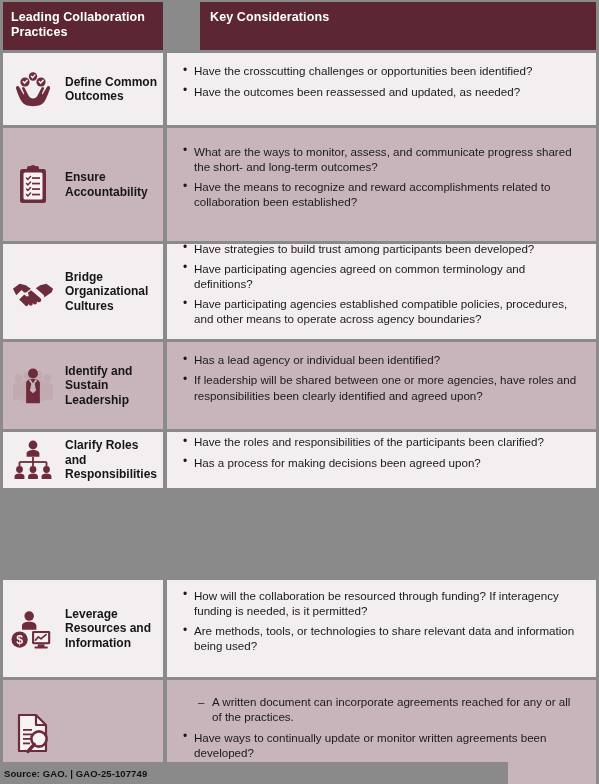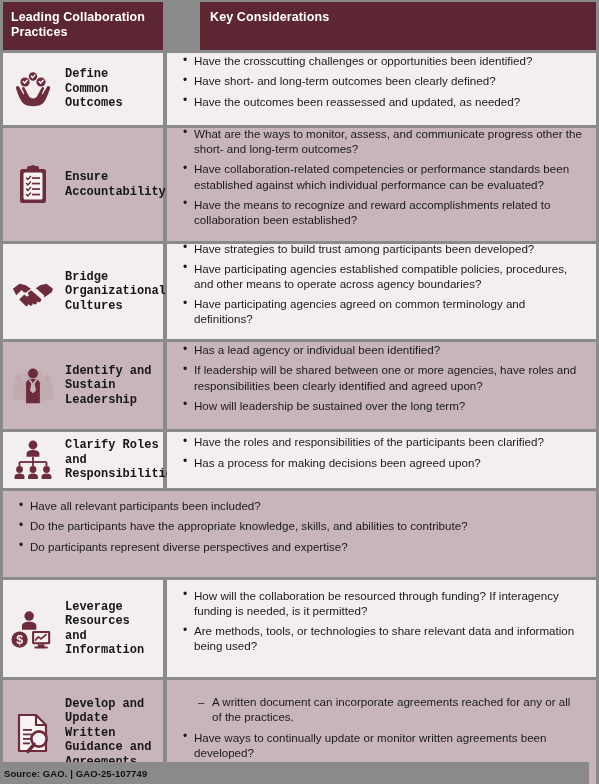--- a/index.html
+++ b/index.html
@@ -90,21 +90,20 @@
   .row.dark .cell-left,
   .row.dark .cell-right {
     background: #c8b5bc;
   }
   .practice-label {
     font-size: 12px;
     font-weight: bold;
     color: #161616;
     line-height: 14.5px;
     margin-left: 10px;
-    font-family: Liberation Mono, monospace;
   }
   .icon-box {
     width: 44px;
     height: 44px;
     flex: none;
     display: flex;
     align-items: center;
     justify-content: center;
   }
   .icon-box svg {
@@ -143,21 +142,21 @@
     position: absolute;
     left: 17px;
     top: 0;
     font-size: 11.6px;
     line-height: 15.2px;
   }
   .source-bar {
     position: absolute;
     left: 0;
     bottom: 0;
-    width: 589px;
+    width: 508px;
     height: 22px;
     background: #8a8a8a;
     display: flex;
     align-items: center;
     padding-left: 4px;
     box-sizing: border-box;
   }
   .source-text {
     font-size: 9.5px;
     font-weight: bold;
@@ -191,21 +190,20 @@
         <path d="M28.2 12.6l1.4 1.5 2.6-2.9" stroke="#f3eeef" stroke-width="1.5" fill="none" stroke-linecap="round"></path>
         <path d="M5 19c0-2 2.3-2.6 3.2-1l4.1 7.1c.4.7 1.1-.1.8-.8l-2-4.6c-.6-1.5 1.5-2.6 2.3-1.1l4.3 8.2c1 1.9 2.4 2.7 4.3 2.7h.1c1.9 0 3.3-.8 4.3-2.7l4.3-8.2c.8-1.5 2.9-.4 2.3 1.1l-2 4.6c-.3.7.4 1.5.8.8l4.1-7.1c.9-1.6 3.2-1 3.2 1 0 1-3.4 10.3-5.6 13.6-2 3-5.4 4.6-11.4 4.6s-9.4-1.6-11.4-4.6C8.4 29.3 5 20 5 19z"></path>
       </g>
     </svg>
           </div>
           <div class="practice-label">Define Common Outcomes</div>
         </div>
         <div class="cell-right">
           <ul class="considerations">
             <li class="bullet">Have the crosscutting challenges or opportunities been identified?</li>
-            <li class="bullet">Have short- and long-term outcomes been clearly defined?</li>
             <li class="bullet">Have the outcomes been reassessed and updated, as needed?</li>
           </ul>
         </div>
       </div>
       <div class="row dark" style="height: 113px;">
         <div class="cell-left">
           <div class="icon-box">
     <svg width="44" height="42" viewBox="0 0 44 42">
       <g>
         <rect x="9" y="5" width="26" height="34" rx="2.5" fill="#6d2c3c"></rect>
@@ -224,44 +222,43 @@
           <rect x="21" y="24.2" width="8" height="1.7"></rect>
           <rect x="21" y="29.7" width="8" height="1.7"></rect>
         </g>
       </g>
     </svg>
           </div>
           <div class="practice-label">Ensure Accountability</div>
         </div>
         <div class="cell-right">
           <ul class="considerations">
-            <li class="bullet">What are the ways to monitor, assess, and communicate progress other the short- and long-term outcomes?</li>
-            <li class="bullet">Have collaboration-related competencies or performance standards been established against which individual performance can be evaluated?</li>
+            <li class="bullet">What are the ways to monitor, assess, and communicate progress shared the short- and long-term outcomes?</li>
             <li class="bullet">Have the means to recognize and reward accomplishments related to collaboration been established?</li>
           </ul>
         </div>
       </div>
       <div class="row light" style="height: 95px;">
         <div class="cell-left">
           <div class="icon-box">
     <svg width="46" height="32" viewBox="0 0 46 32">
       <g fill="#6d2c3c">
         <path d="M2 12.5l7-5.2 6.5 1.6 5.2 3.8-4.2 3.4c-1 .8-2.4.7-3.3-.2l-2.1-2-5.6 5.6z"></path>
         <path d="M44 12.5l-7-5.2-6.5 1.6-4.6 3.1 1.1.9 6.9 5.9c1 .9 1.2 2.3.4 3.3l8.2-5.9z"></path>
         <path d="M17.6 16.9l3.3-2.7 2.9 2.4 7 6c1 .9 1.1 2.4.2 3.4-.9 1-2.4 1.1-3.4.2l-.8-.7c.7.9.5 2.2-.4 3-.9.7-2.2.6-3-.2l-1-.9c.5.8.3 1.9-.5 2.5-.8.6-2 .5-2.7-.2l-1.4-1.3c.4.7.2 1.6-.5 2.1-.8.5-1.8.4-2.4-.3l-6.3-6.3 5.3-5.3 1.5 1.4c.9.8 2.3.8 3.2-.1z"></path>
       </g>
     </svg>
           </div>
           <div class="practice-label">Bridge Organizational Cultures</div>
         </div>
         <div class="cell-right">
           <ul class="considerations">
             <li class="bullet">Have strategies to build trust among participants been developed?</li>
+            <li class="bullet">Have participating agencies agreed on common terminology and definitions?</li>
             <li class="bullet">Have participating agencies established compatible policies, procedures, and other means to operate across agency boundaries?</li>
-            <li class="bullet">Have participating agencies agreed on common terminology and definitions?</li>
           </ul>
         </div>
       </div>
       <div class="row dark" style="height: 87px;">
         <div class="cell-left">
           <div class="icon-box">
     <svg width="46" height="40" viewBox="0 0 46 40">
       <g>
         <g fill="#c2aab1">
           <circle cx="8" cy="12" r="4.3"></circle>
@@ -280,21 +277,20 @@
         </g>
       </g>
     </svg>
           </div>
           <div class="practice-label">Identify and Sustain Leadership</div>
         </div>
         <div class="cell-right">
           <ul class="considerations">
             <li class="bullet">Has a lead agency or individual been identified?</li>
             <li class="bullet">If leadership will be shared between one or more agencies, have roles and responsibilities been clearly identified and agreed upon?</li>
-            <li class="bullet">How will leadership be sustained over the long term?</li>
           </ul>
         </div>
       </div>
       <div class="row light" style="height: 56px;">
         <div class="cell-left">
           <div class="icon-box">
     <svg width="44" height="42" viewBox="0 0 44 42">
       <g fill="#6d2c3c">
         <circle cx="22" cy="6" r="4.4"></circle>
         <path d="M15.6 14.6c0-2.3 2.9-3.5 6.4-3.5s6.4 1.2 6.4 3.5v3.2H15.6z"></path>
@@ -319,27 +315,20 @@
           <div class="practice-label">Clarify Roles and Responsibilities</div>
         </div>
         <div class="cell-right">
           <ul class="considerations">
             <li class="bullet">Have the roles and responsibilities of the participants been clarified?</li>
             <li class="bullet">Has a process for making decisions been agreed upon?</li>
           </ul>
         </div>
       </div>
       <div class="row dark" style="height: 86px;">
-        <div class="cell-right">
-          <ul class="considerations">
-            <li class="bullet">Have all relevant participants been included?</li>
-            <li class="bullet">Do the participants have the appropriate knowledge, skills, and abilities to contribute?</li>
-            <li class="bullet">Do participants represent diverse perspectives and expertise?</li>
-          </ul>
-        </div>
       </div>
       <div class="row light" style="height: 97px;">
         <div class="cell-left">
           <div class="icon-box">
     <svg width="46" height="42" viewBox="0 0 46 42">
       <g fill="#6d2c3c">
         <circle cx="19" cy="7.5" r="5"></circle>
         <path d="M11.5 17.5c0-2.8 3.4-4.2 7.5-4.2s7.5 1.4 7.5 4.2v4.2h-15z"></path>
       </g>
       <g>
@@ -375,21 +364,20 @@
           <rect x="12" y="17" width="9" height="1.8"></rect>
           <rect x="12" y="21.5" width="9" height="1.8"></rect>
           <rect x="12" y="26" width="9" height="1.8"></rect>
           <rect x="12" y="30.5" width="7" height="1.8"></rect>
         </g>
         <circle cx="28" cy="27" r="7.6" fill="#f7f3f4" stroke="#6d2c3c" stroke-width="2.6"></circle>
         <path d="M23.2 32.4L17 39.4" stroke="#6d2c3c" stroke-width="3.6" stroke-linecap="round"></path>
       </g>
     </svg>
           </div>
-          <div class="practice-label">Develop and Update Written Guidance and Agreements</div>
         </div>
         <div class="cell-right">
           <ul class="considerations">
             <li class="dash">A written document can incorporate agreements reached for any or all of the practices.</li>
             <li class="bullet">Have ways to continually update or monitor written agreements been developed?</li>
           </ul>
         </div>
       </div>
     </div>
   <div class="source-bar">

